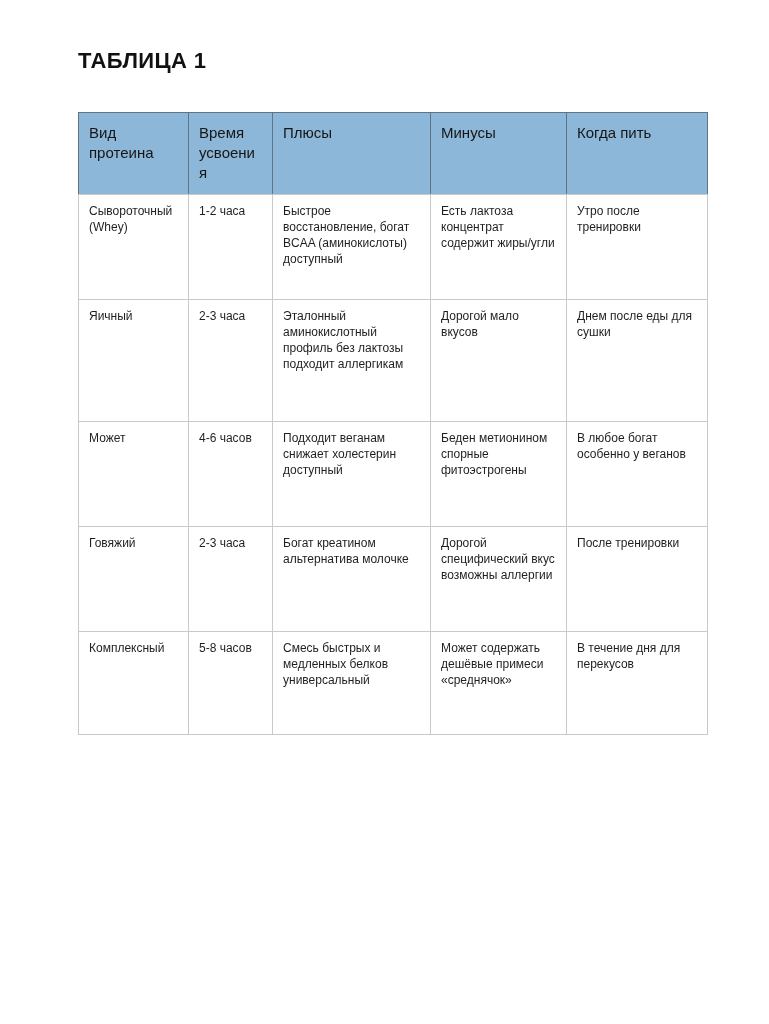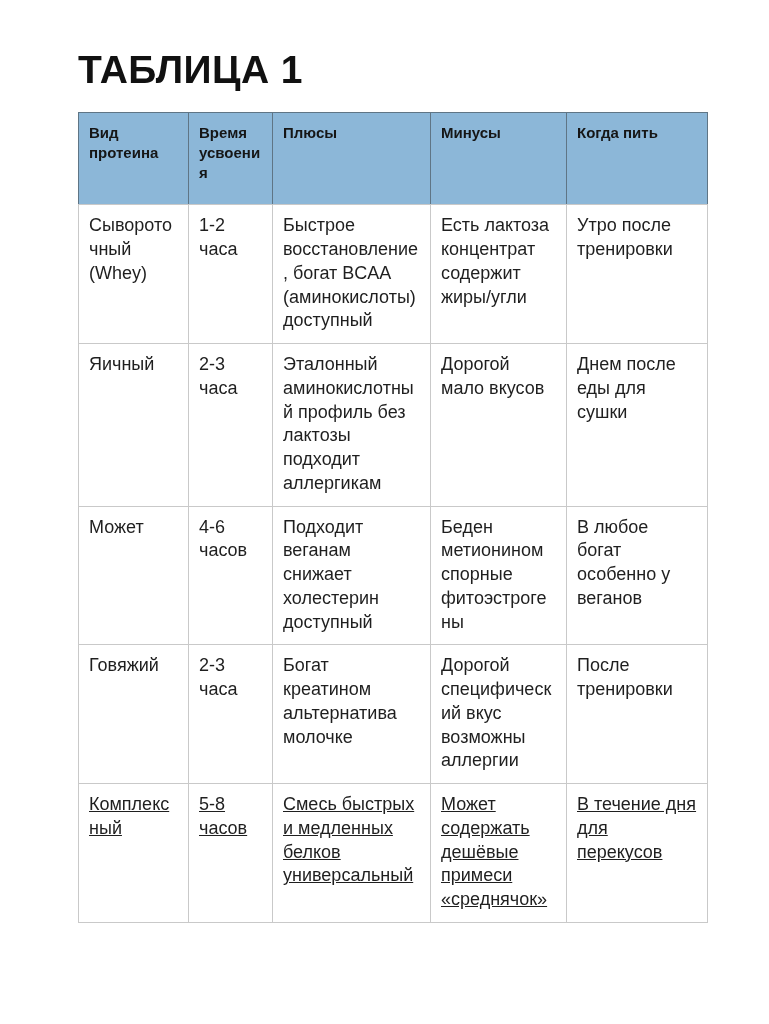--- a/index.html
+++ b/index.html
@@ -16,63 +16,63 @@
     width:769px;height:1024px;
     background:var(--page-bg);
     font-family:"Liberation Sans","DejaVu Sans",sans-serif;
     color:var(--text);
     position:relative;
     overflow:hidden;
   }
   .page-title{
     position:absolute;
     left:78px;top:48px;
-    font-size:39px;
+    font-size:22px;
     font-weight:700;
     letter-spacing:0.4px;
     color:var(--title);
   }
   table.protein-table{
     position:absolute;
     left:78px;top:112px;
     width:629px;
     border-collapse:collapse;
     table-layout:fixed;
   }
   .protein-table th{
     background:var(--header-bg);
     border:1px solid var(--header-border);
     border-bottom-color:var(--body-border);
     font-size:15px;
-    font-weight:700;
+    font-weight:400;
     color:#161616;
     text-align:left;
     vertical-align:top;
-    padding:10px 10px 22px 10px;
+    padding:10px 10px 12px 10px;
     line-height:1.32;
     overflow-wrap:break-word;
     word-break:break-word;
   }
   .protein-table td{
     border:1px solid var(--body-border);
-    font-size:18px;
+    font-size:12px;
     line-height:1.32;
     vertical-align:top;
     padding:9px 10px 10px 10px;
     overflow-wrap:break-word;
     word-break:break-word;
     color:var(--text);
   }
   .protein-table thead tr{height:78px;}
   .protein-table tbody tr.r0{height:105px;}
   .protein-table tbody tr.r1{height:153px;}
   .protein-table tbody tr.r2{height:122px;margin-top:28px;}
   .protein-table tbody tr.r3{height:105px;}
   .protein-table tbody tr.r4{height:105px;}
-  .protein-table tbody tr.r5{height:103px;text-decoration:underline;}
+  .protein-table tbody tr.r5{height:103px;}
   .protein-table tbody tr.r6{height:95px;}
 </style>
 </head>
 <body>
 
 <div class="page-title">ТАБЛИЦА 1</div>
 
 <table class="protein-table">
   <colgroup>
     <col style="width:110px">

